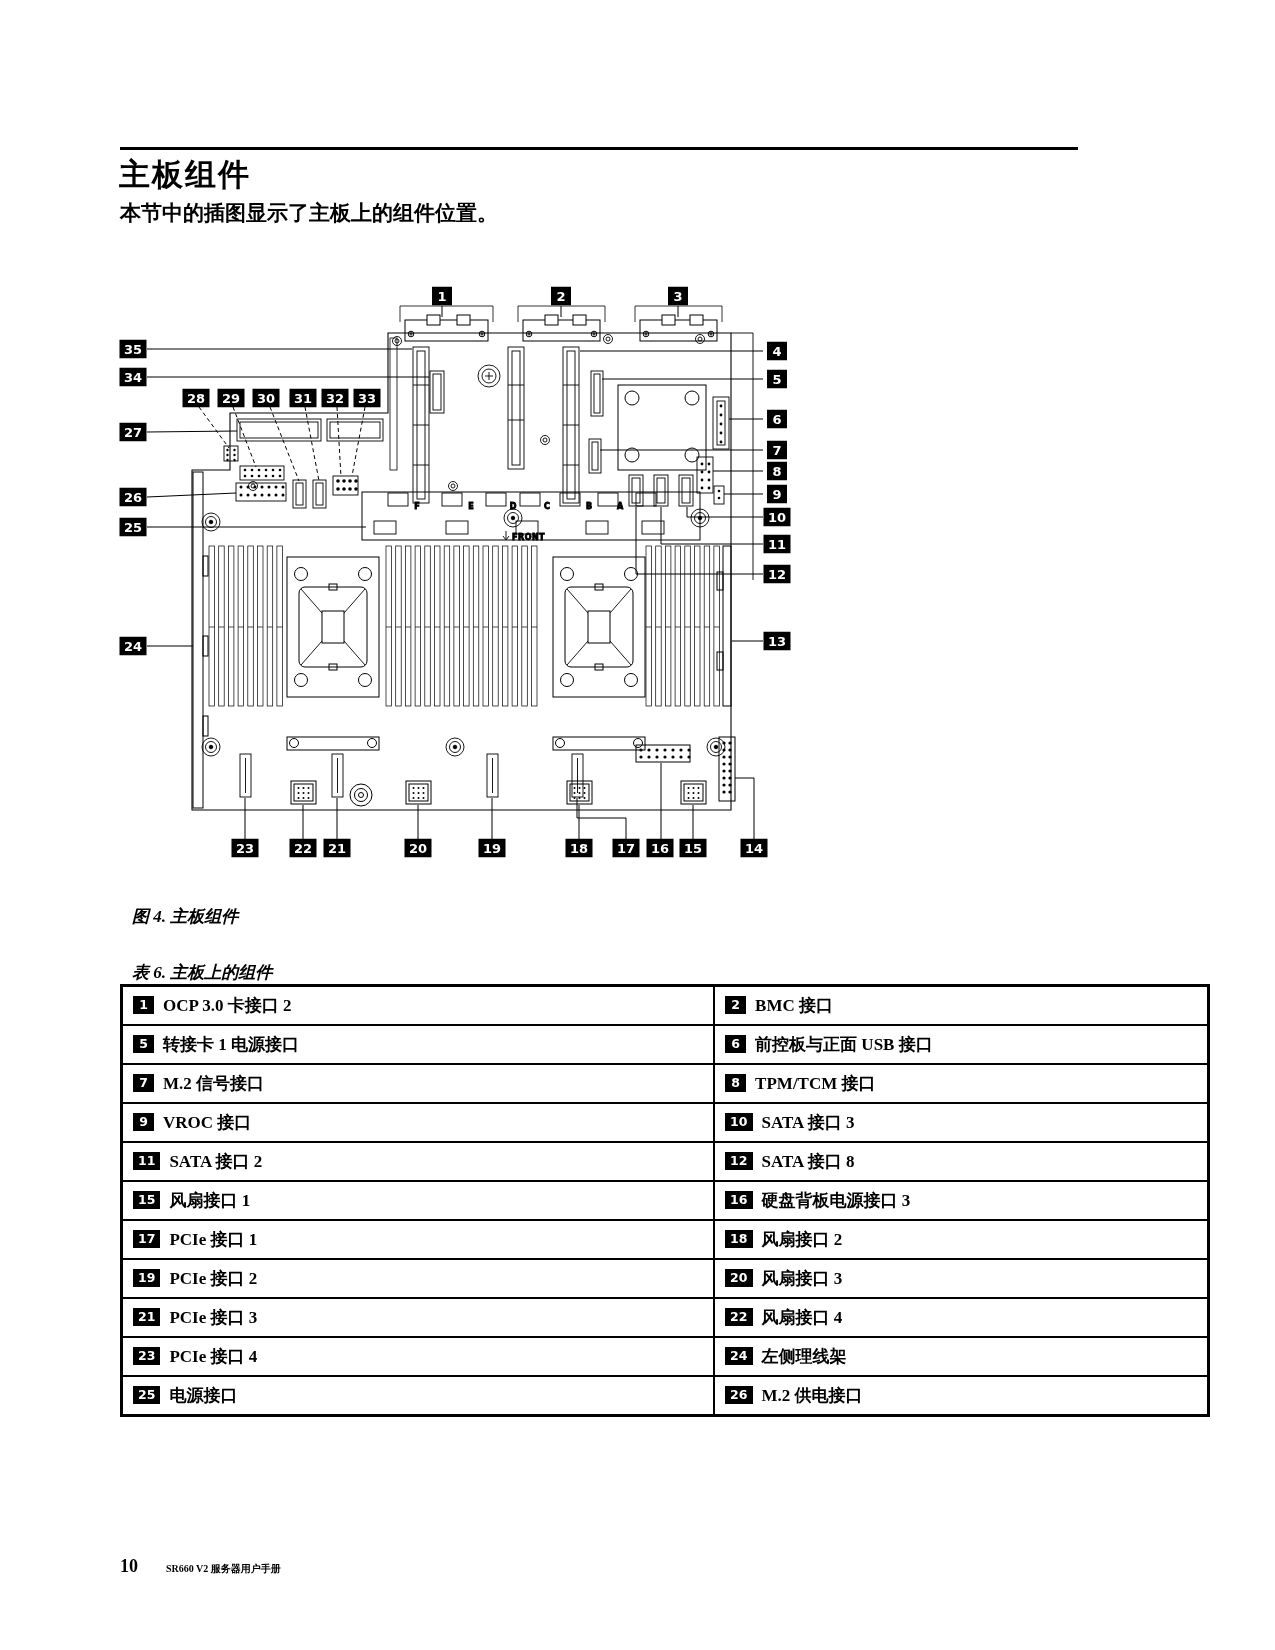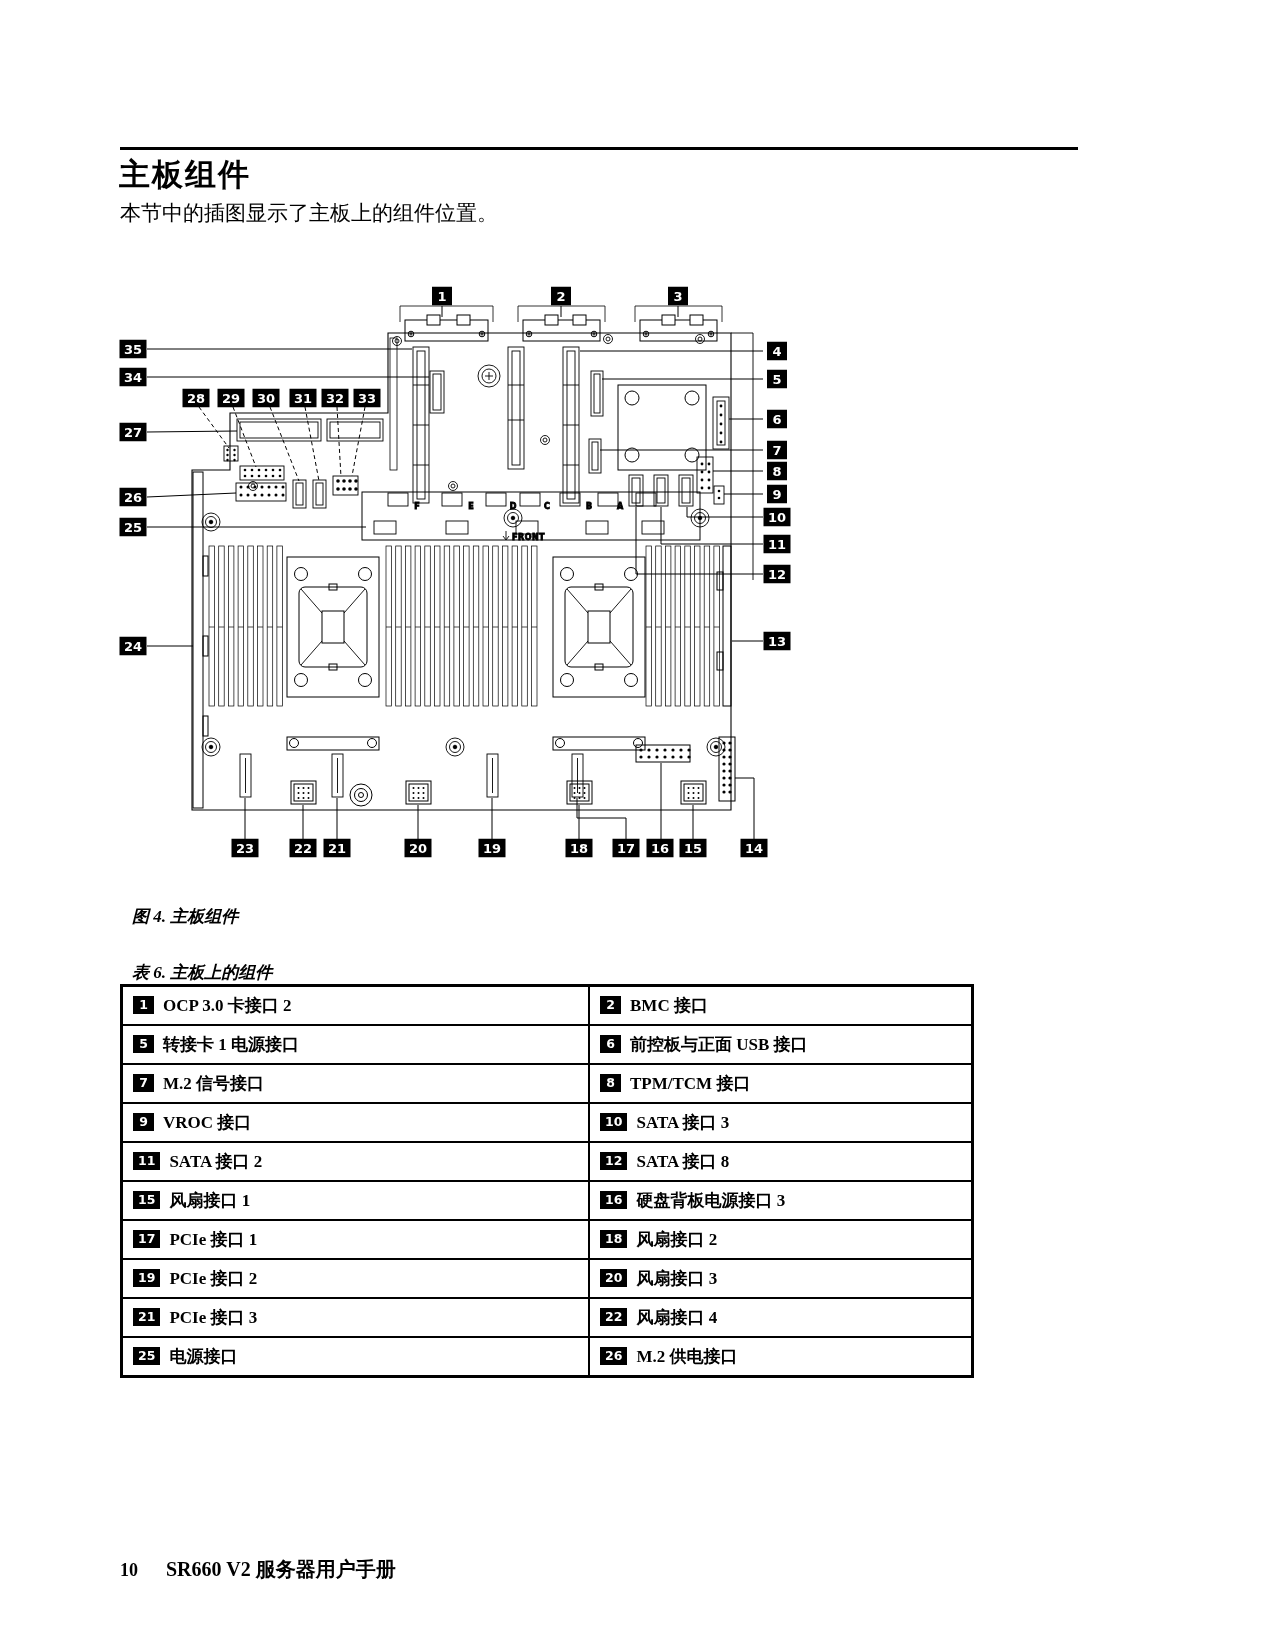--- a/index.html
+++ b/index.html
@@ -2,36 +2,36 @@
 <html><head>
 <meta charset="utf-8">
 <style>
   html,body{margin:0;padding:0;background:#fff;}
   body{width:1275px;height:1650px;position:relative;color:#000;
        font-family:"Liberation Serif",serif;}
   .rule{position:absolute;left:120px;top:147px;width:958px;height:3px;background:#000;}
   .title{position:absolute;left:119px;top:154px;margin:0;font-family:Liberation Serif, serif;
          font-weight:bold;font-size:31px;letter-spacing:2px;}
   .intro{position:absolute;left:120px;top:199px;margin:0;font-family:"DejaVu Sans",sans-serif;
-         font-weight:normal;font-size:21px;}
+         font-weight:bold;font-size:21px;}
   .diagram-wrap{position:absolute;left:118px;top:268px;width:674px;height:596px;}
   .caption{position:absolute;left:120px;margin:12px;font-style:italic;font-weight:bold;font-size:17px;}
   .fig-cap{top:893px;}
   .tab-cap{top:949px;}
-  table.components{position:absolute;left:120px;top:984px;width:854px;
+  table.components{position:absolute;left:120px;top:984px;width:1090px;
         border-collapse:collapse;border:3px solid #000;table-layout:fixed;}
   table.components td{border:2px solid #000;height:37px;padding:0 4px 0 10px;
         font-weight:bold;font-size:17px;overflow:hidden;white-space:nowrap;}
   td.c-left{width:53%;}
   .badge{display:inline-block;background:#000;color:#fff;font-family:"DejaVu Sans",sans-serif;
         font-weight:bold;font-size:12.5px;line-height:1;padding:3px 5px 2px;margin-right:9px;
         min-width:11px;text-align:center;vertical-align:2px;}
   .footer{position:absolute;left:120px;top:1556px;}
   .page-num{font-weight:bold;font-size:18px;}
-  .manual-title{font-weight:bold;font-size:20px;margin-left:24px;}
+  .manual-title{font-weight:bold;font-size:10px;margin-left:24px;}
   svg text{font-family:"DejaVu Sans",sans-serif;}
   .callout-num{fill:#fff;font-weight:bold;font-size:13px;}
   .board-letter{font-weight:bold;font-size:8px;fill:#000;}
   .front-text{font-weight:bold;font-size:8px;fill:#000;letter-spacing:0.5px;}
 </style>
 </head>
 <body>
 
 <div class="rule"></div>
 <h1 class="title">主板组件</h1>
@@ -688,20 +688,24 @@
       </tr>
       <tr>
         <td class="c-left"><span class="badge">19</span><span>PCIe 接口 2</span></td>
         <td class="c-right"><span class="badge">20</span><span>风扇接口 3</span></td>
       </tr>
       <tr>
         <td class="c-left"><span class="badge">21</span><span>PCIe 接口 3</span></td>
         <td class="c-right"><span class="badge">22</span><span>风扇接口 4</span></td>
       </tr>
       <tr>
+        <td class="c-left"><span class="badge">23</span><span>PCIe 接口 4</span></td>
+        <td class="c-right"><span class="badge">24</span><span>左侧理线架</span></td>
+      </tr>
+      <tr>
         <td class="c-left"><span class="badge">25</span><span>电源接口</span></td>
         <td class="c-right"><span class="badge">26</span><span>M.2 供电接口</span></td>
       </tr>
     </tbody>
 </table>
 
 <div class="footer">
   <span class="page-num">10</span>
   <span class="manual-title">SR660 V2 服务器用户手册</span>
 </div>

